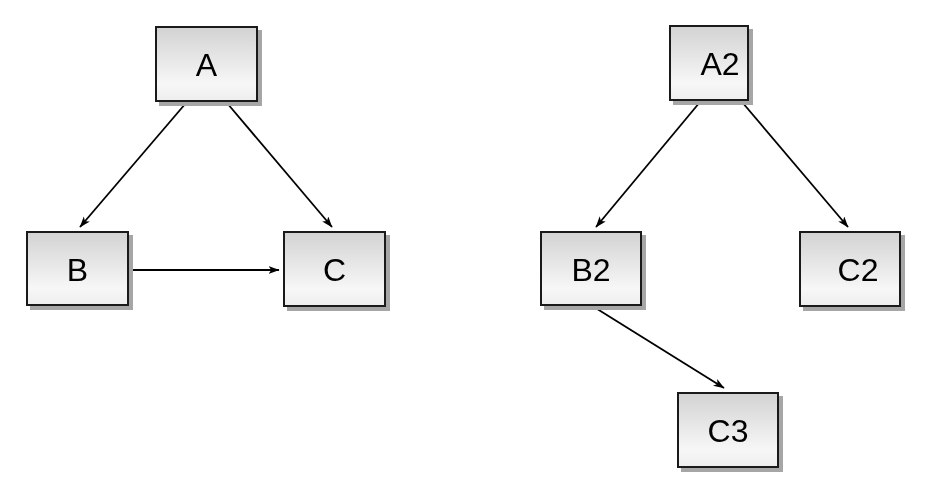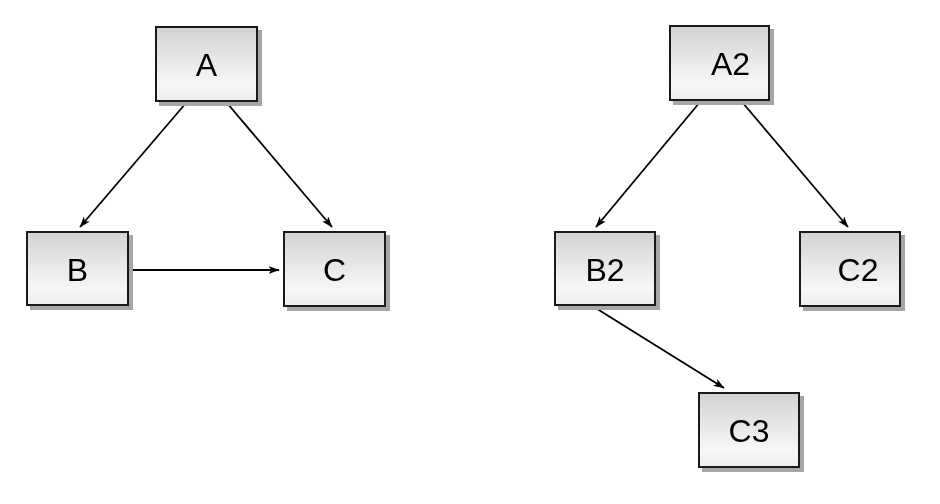--- a/index.html
+++ b/index.html
@@ -65,26 +65,26 @@
   <div id="node-group">
       <div class="node" style="left: 155px; top: 26px; width: 103px; height: 76px;">
         <span class="node-label">A</span>
       </div>
       <div class="node" style="left: 26px; top: 231px; width: 103px; height: 75px;">
         <span class="node-label">B</span>
       </div>
       <div class="node" style="left: 283px; top: 231px; width: 103px; height: 76px;">
         <span class="node-label">C</span>
       </div>
-      <div class="node" style="left: 669px; top: 25px; width: 101px; height: 76px; padding-left: 22px;">
+      <div class="node" style="left: 669px; top: 25px; width: 80px; height: 76px; padding-left: 22px;">
         <span class="node-label">A2</span>
       </div>
-      <div class="node" style="left: 554px; top: 231px; width: 102px; height: 75px;">
+      <div class="node" style="left: 540px; top: 231px; width: 102px; height: 75px;">
         <span class="node-label">B2</span>
       </div>
       <div class="node" style="left: 799px; top: 231px; width: 102px; height: 76px; padding-left: 16px;">
         <span class="node-label">C2</span>
       </div>
-      <div class="node" style="left: 677px; top: 392px; width: 102px; height: 76px; margin-left: 21px;">
+      <div class="node" style="left: 677px; top: 392px; width: 102px; height: 76px;">
         <span class="node-label">C3</span>
       </div>
     </div>
 </div>
 
 </body></html>

